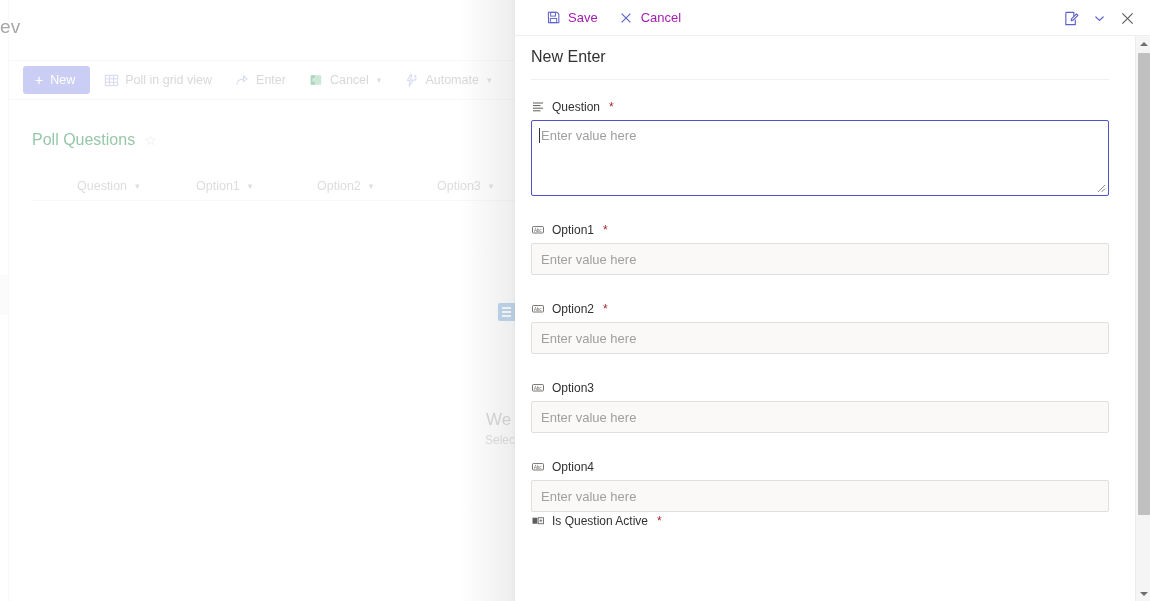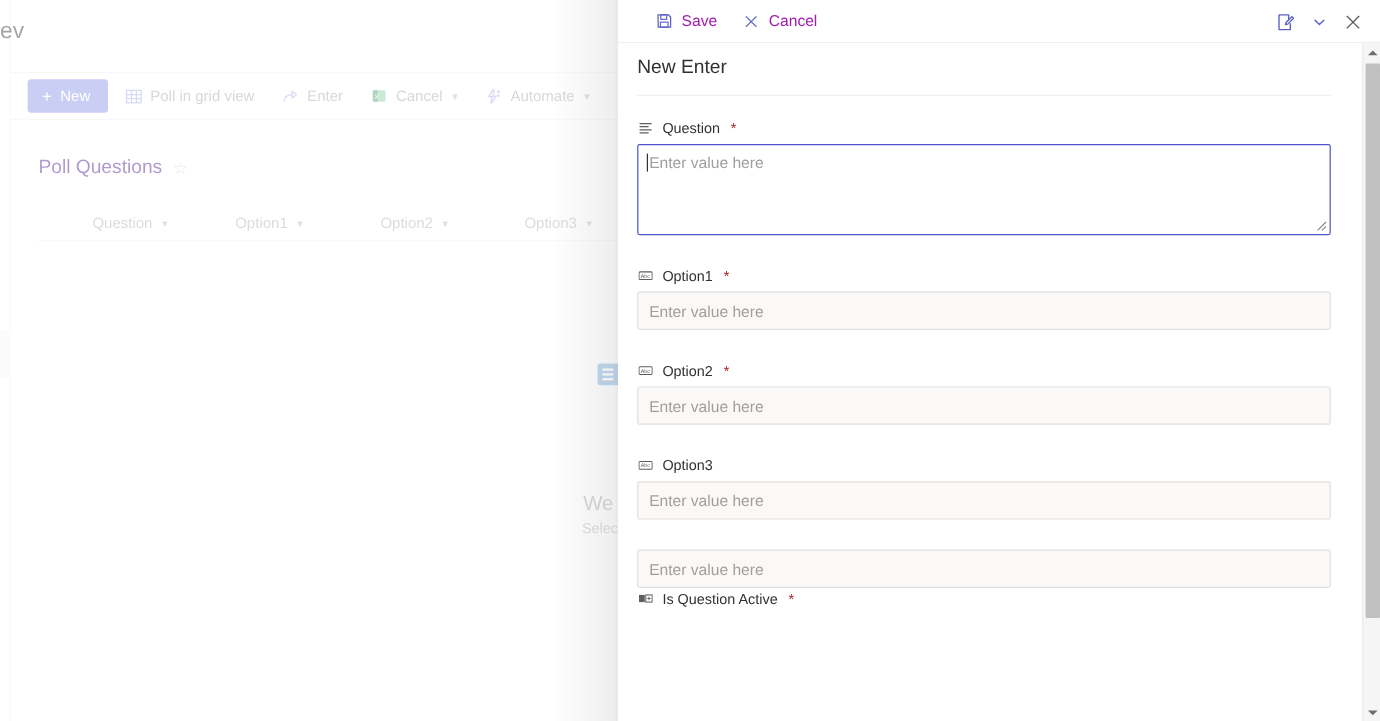--- a/index.html
+++ b/index.html
@@ -55,21 +55,21 @@
     height: 30px; padding: 0 9px; margin-left: 4px;
     font-size: 12.5px; color: #a9a8a6; white-space: nowrap;
   }
   .cmd-ico { display:inline-flex; align-items:center; justify-content:center; width:16px; height:16px; flex:none; }
   .chev-s { font-size: 9px; color: #b9b8b6; margin-left: 2px; }
 
   .list-title-row {
     position: absolute; left: 32px; top: 131px;
     display: flex; align-items: center; gap: 9px;
   }
-  .list-title { font-size: 16px; color: #4c1d95; }
+  .list-title { font-size: 16px; color: #15803d; }
   .star-ico { color: #c8c6c4; font-size: 14px; }
 
   .col-head-row {
     position: absolute; left: 9px; top: 172px; right: 0; height: 28px;
     display: flex; align-items: center;
   }
   .col-head {
     position: absolute; display: flex; align-items: center; gap: 6px;
     font-size: 12.5px; color: #b3b1af; white-space: nowrap;
   }
@@ -467,20 +467,29 @@
             </svg>
         </span>
         <span>Option3</span>
       </div>
       <div class="inp">
         <span>Enter value here</span>
       </div>
     </div>
 
     <div class="field" style="margin-top:25px">
+      <div class="flabel">
+        <span class="lic">
+          <svg width="12" height="12" viewBox="0 0 14 14">
+              <rect x="0.6" y="3" width="12.8" height="7.5" rx="1" fill="none" stroke="#605e5c" stroke-width="1"></rect>
+              <text x="2.2" y="8.8" font-size="5.2" fill="#605e5c" font-family="Liberation Sans, sans-serif">Abc</text>
+            </svg>
+        </span>
+        <span>Option4</span>
+      </div>
       <div class="inp">
         <span>Enter value here</span>
       </div>
     </div>
 
     <div class="field" style="">
       <div class="flabel">
         <span class="lic">
           <svg width="12" height="12" viewBox="0 0 14 14">
               <rect x="0.6" y="3.2" width="5.6" height="7" fill="#605e5c"></rect>

